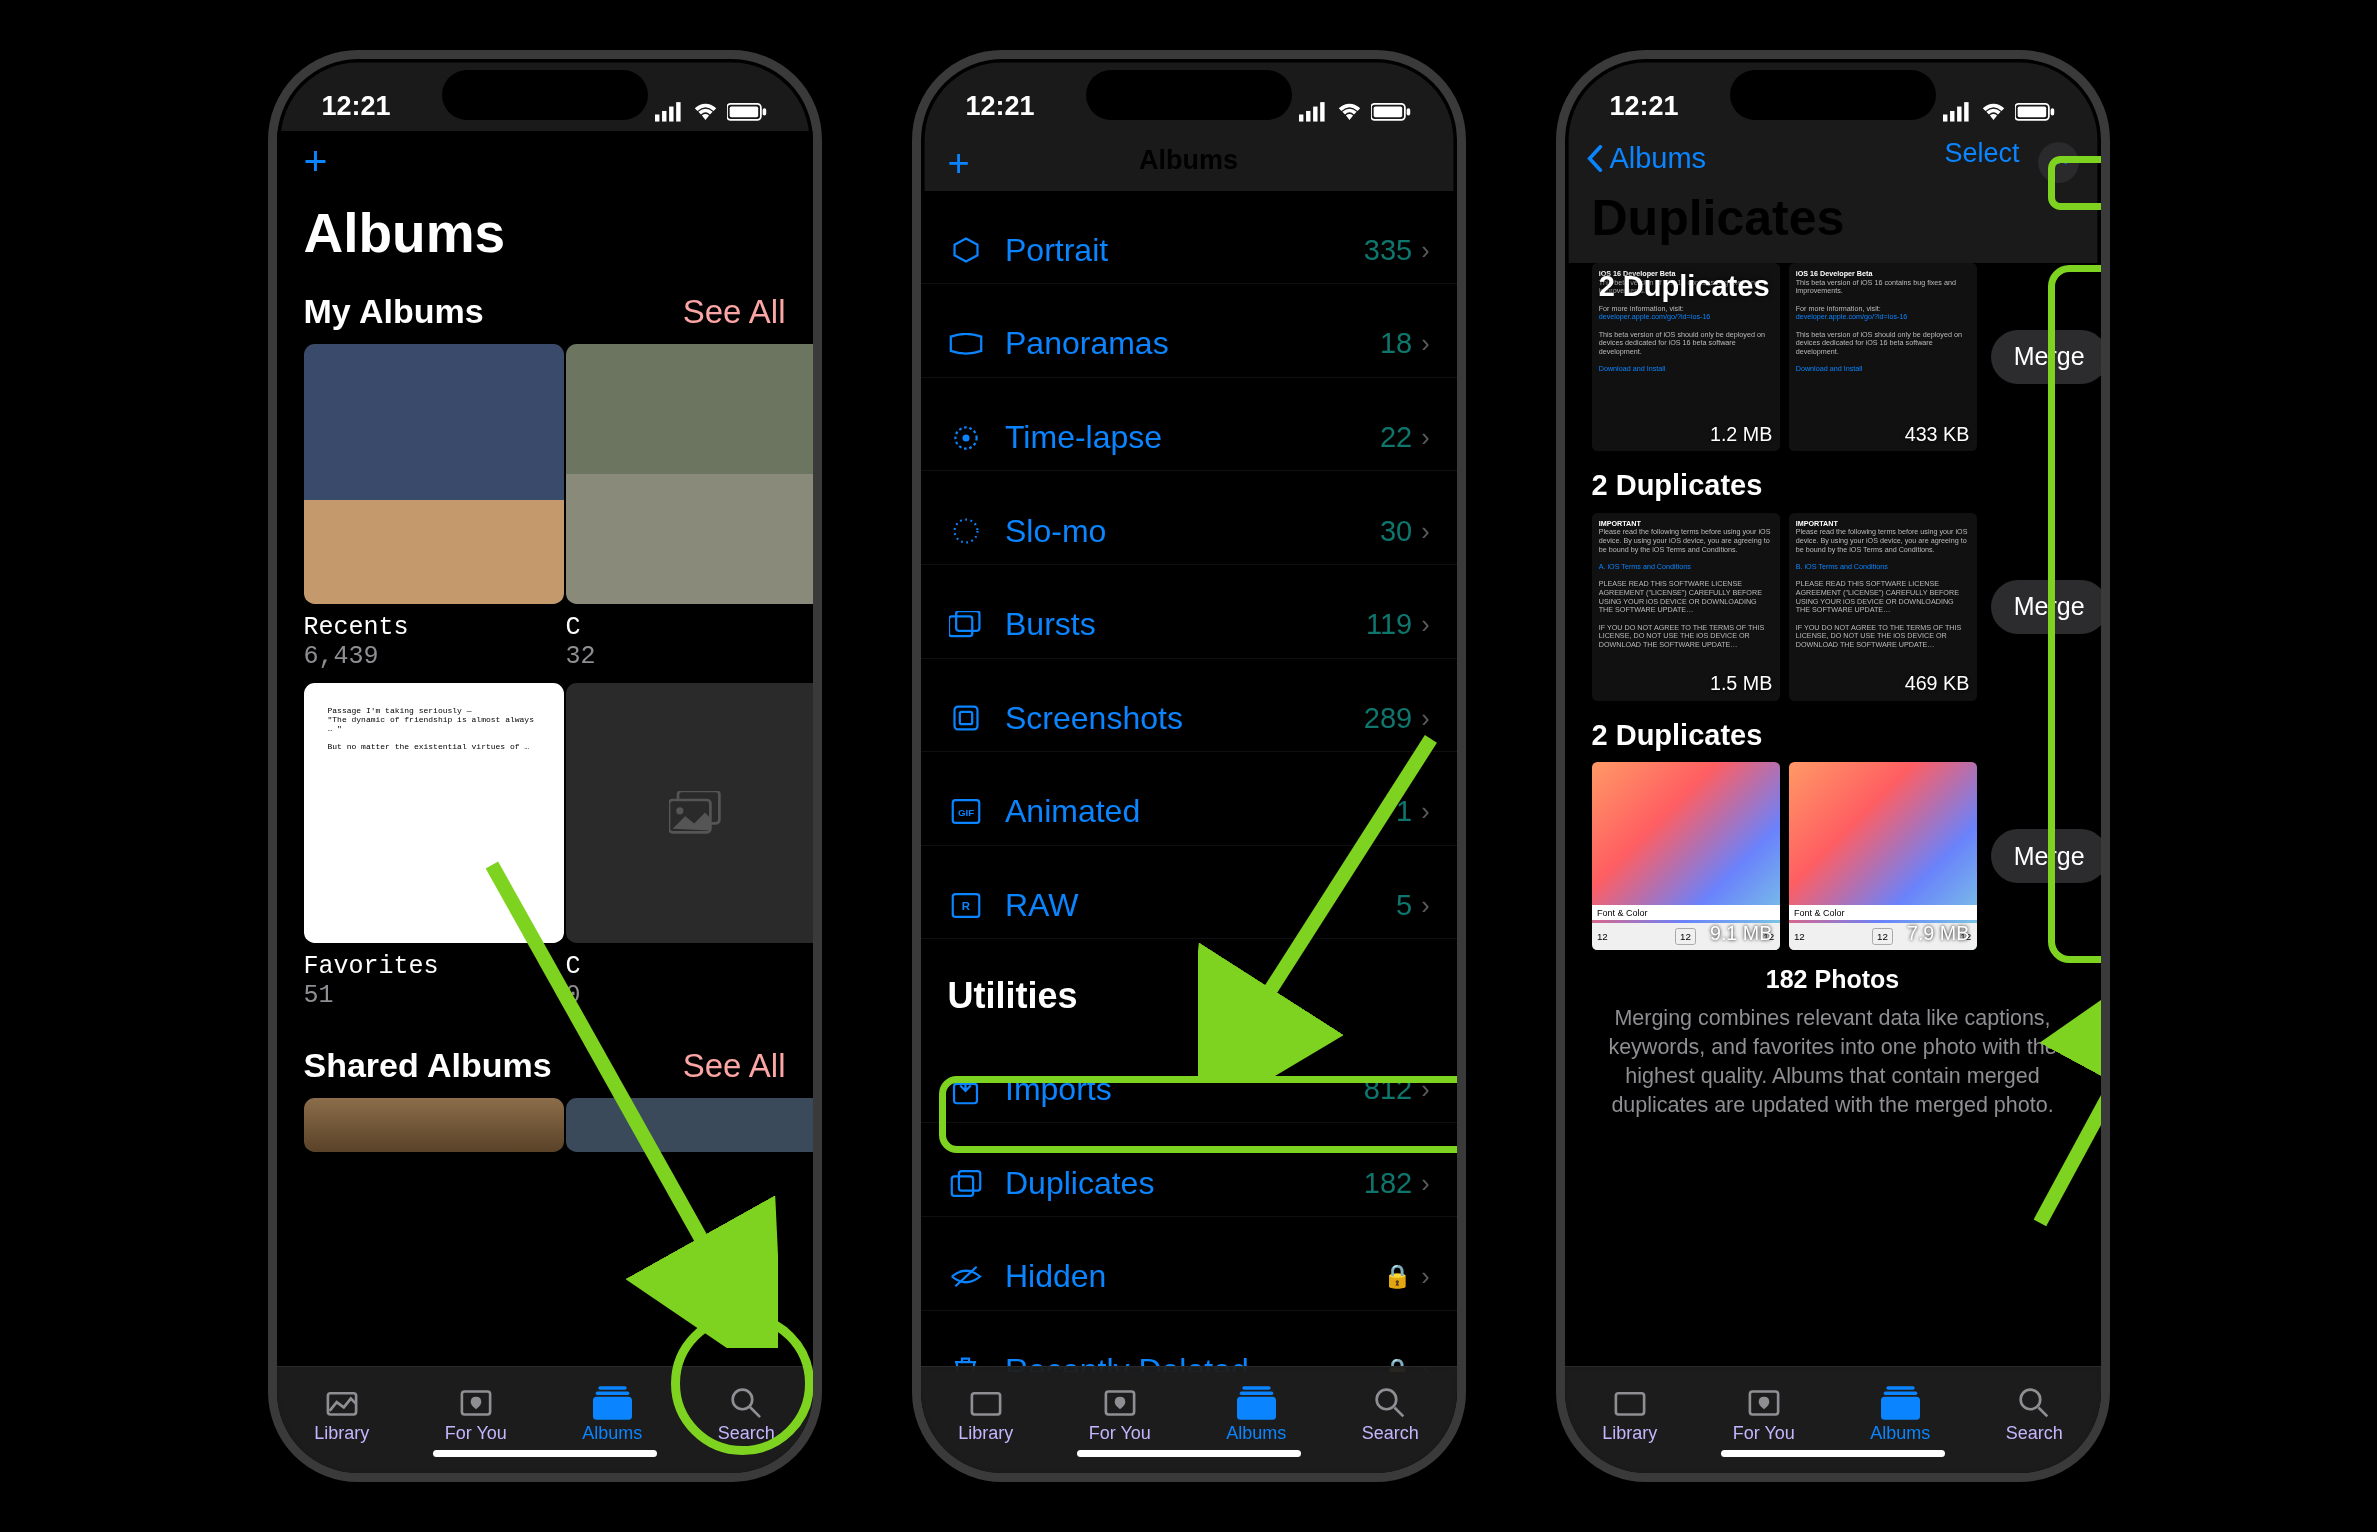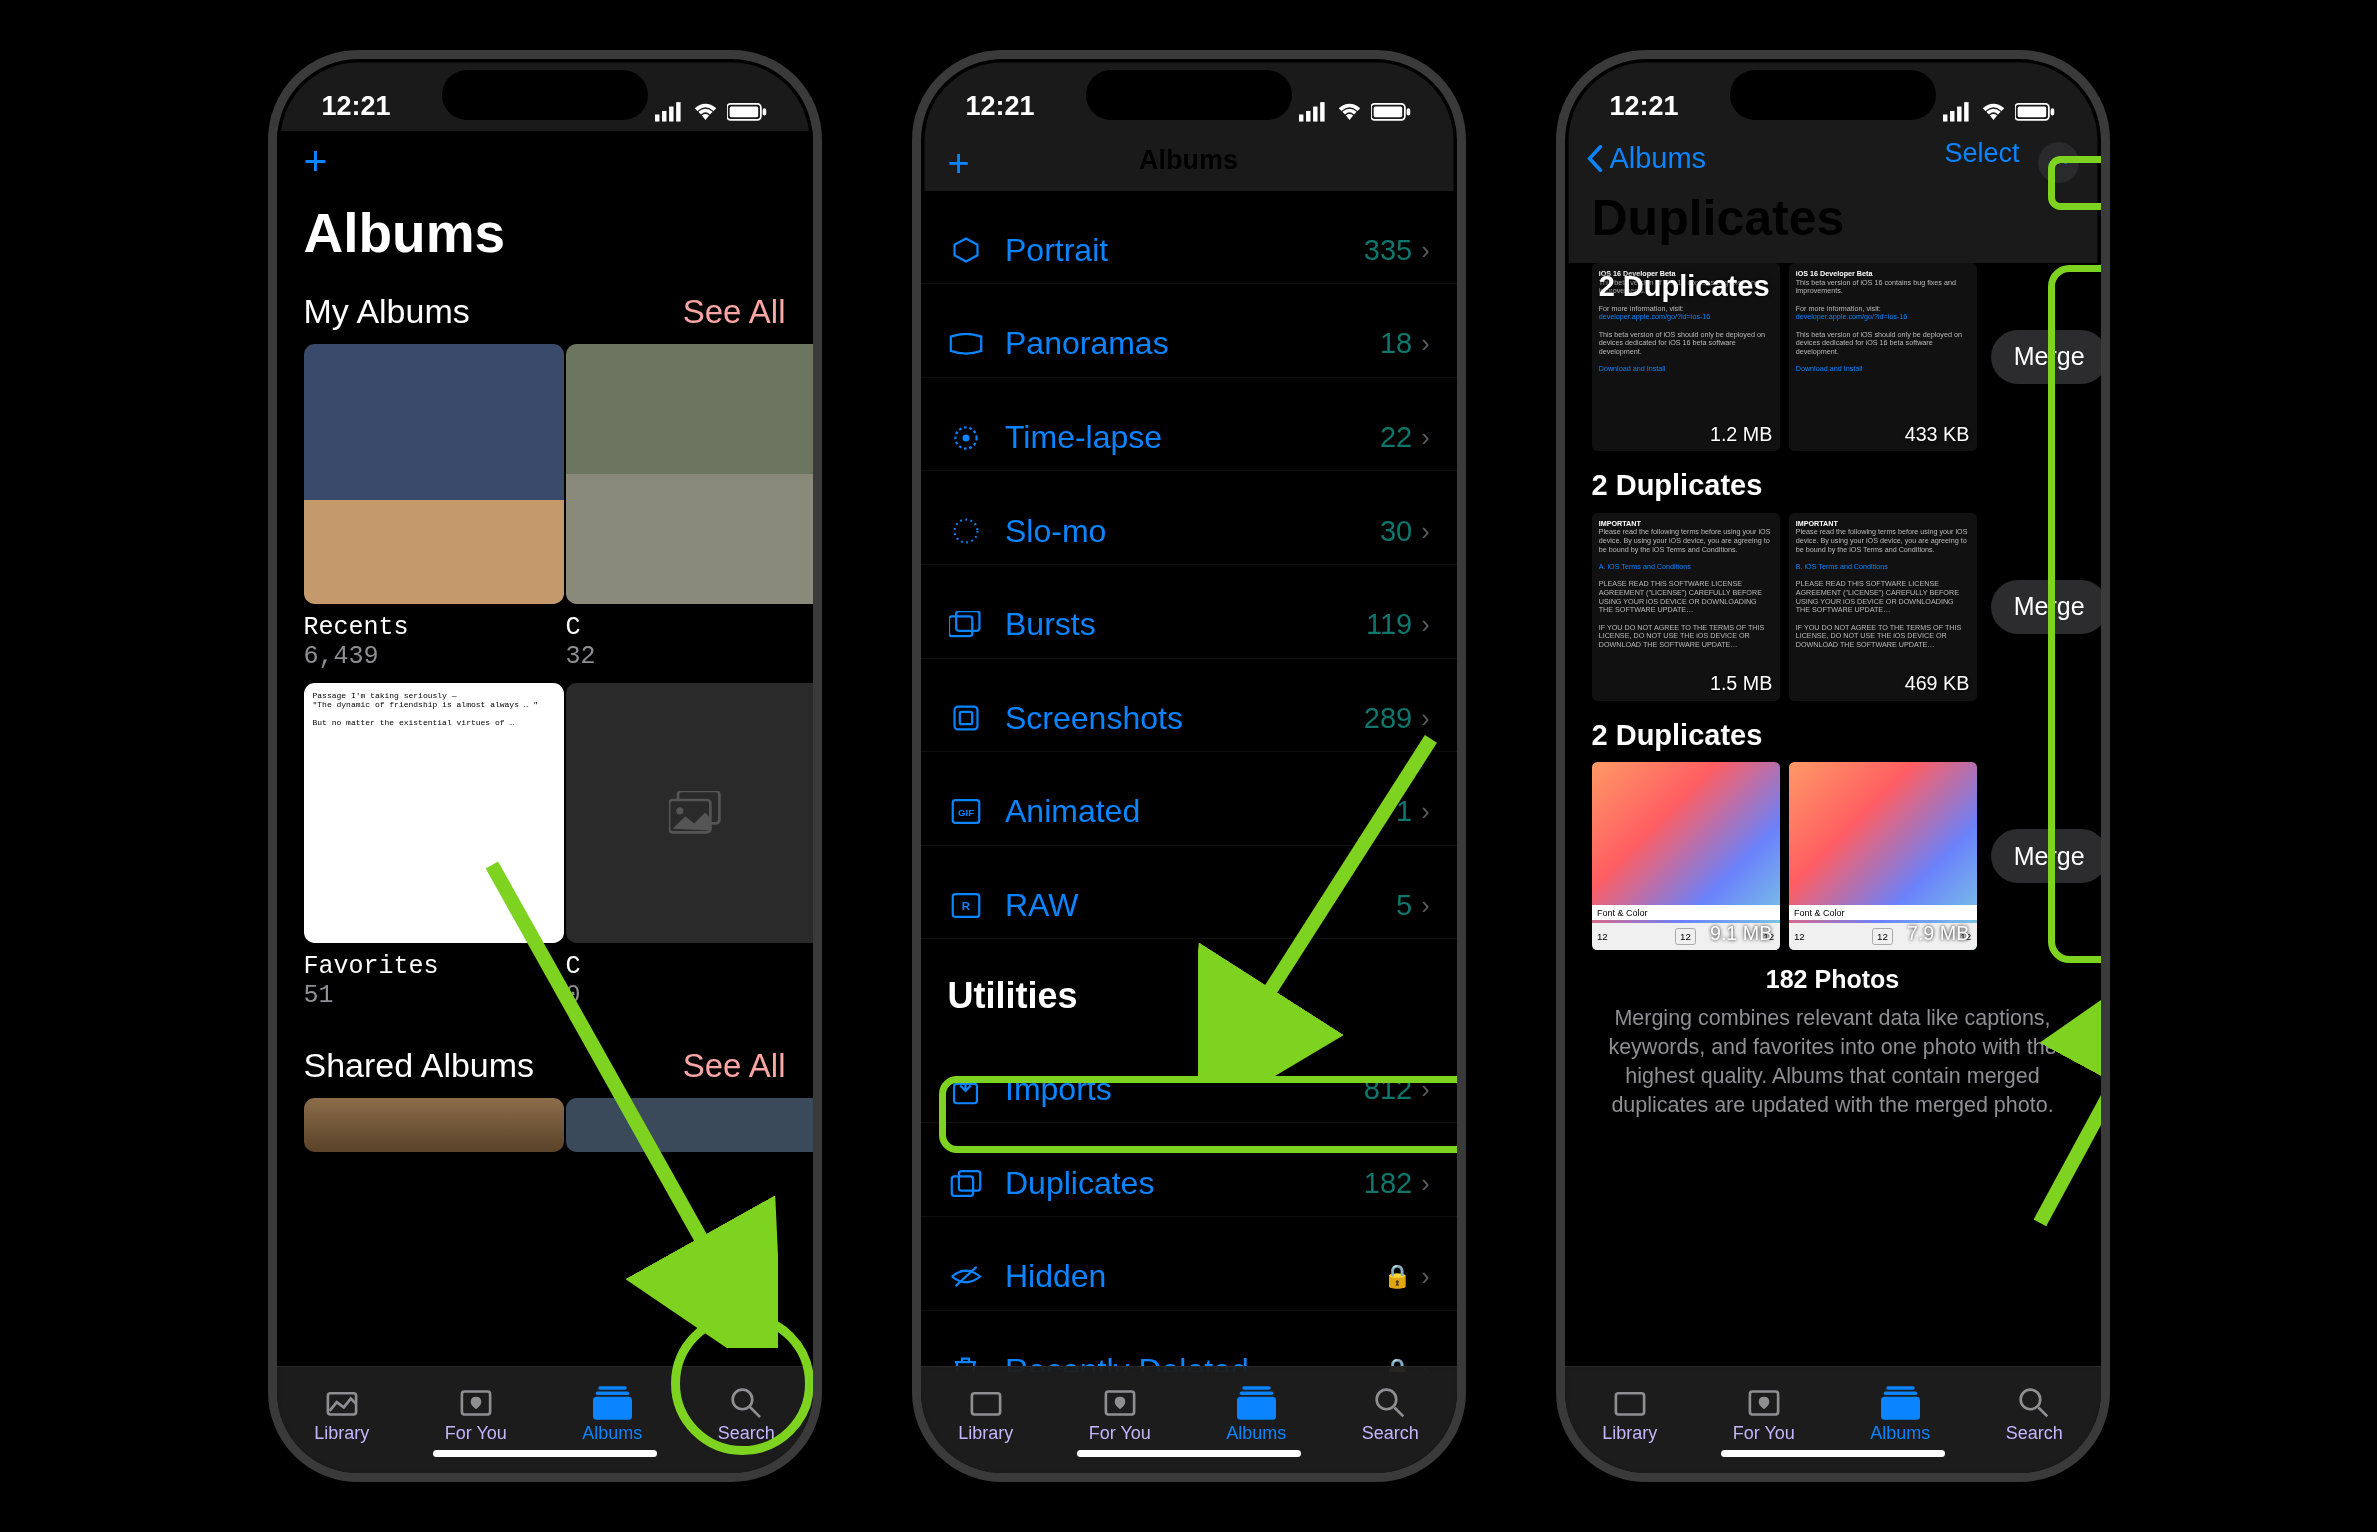--- a/index.html
+++ b/index.html
@@ -64,21 +64,21 @@
   .nav-item.active span.label { color:#0a84ff;}
   .nav-icon { width:39px; height:32px; display:flex; align-items:center; justify-content:center;}
   .home-indicator {
     position:absolute; bottom:16px; left:50%; transform:translateX(-50%);
     width:224px; height:7.2px; background:#fff; border-radius:5.4px; z-index:200;
   }
   
   .p1-add { color:#0a84ff; font-size:41px; font-weight:300; padding:7.2px 27px;}
   .p1-title { font-size:55px; font-weight:700; padding:9px 27px 18px;}
   .section-header { display:flex; justify-content:space-between; align-items:flex-end; padding:9px 27px 12.5px;}
-  .section-header .sh-title { font-size:34px; font-weight:400;text-align:center;}
+  .section-header .sh-title { font-size:34px; font-weight:700;text-align:center;}
   .section-header .sh-link { font-size:33px; color:#fca5a5;}
   .album-grid { display:flex; gap:2px; padding:0 27px; overflow:hidden;font-family:Liberation Mono, monospace;}
   .album-card { flex:0 0 260px; }
   .album-thumb { width:260px; height:260px; background:#2a2a2a; border-radius:10.7px; position:relative; overflow:hidden;}
   .album-name { font-size:25px; color:#fff; margin-top:9px;}
   .album-count { font-size:25px; color:#8e8e93;}
   .heart { position:absolute; bottom:9px; left:9px; color:#fff; font-size:27px;}
   
   .nav-title {text-align:center; font-size:27px; font-weight:600; padding:14.3px 0;}
   .nav-plus {position:absolute; left:27px; top:10.7px; color:#0a84ff; font-size:38px; font-weight:300;}
@@ -124,21 +124,21 @@
     position:absolute; width:143px; height:143px; border:9px solid #7ed321; border-radius:50%;
     z-index:300; pointer-events:none;
   }
   .hl-rect {
     position:absolute; border:7.2px solid #7ed321; border-radius:18px; z-index:300; pointer-events:none;
   }
   .arrow {
     position:absolute; z-index:290; pointer-events:none;
   }
   
-  .fake-doc { background:#fff; color:#000; font-size:8px; padding:9px; line-height:1.1;}
+  .fake-doc { background:#fff; color:#000; font-size:8px; padding:24px; line-height:1.1;}
   .fake-doc-dark { background:#111; color:#bbb; font-size:7.2px; padding:7.2px; line-height:1.2;}
   .link-txt { color:#0a84ff;}
   .gradient-thumb { background:linear-gradient(135deg,#ff9966,#ff5e62,#6a82fb,#7ed6df);}
   .couch { background:linear-gradient(180deg,#6b7560 50%,#8a8a7a 50%);}
   .tent { background:linear-gradient(180deg,#3a4a6a 60%,#c49a6c 60%);}
   .wood { background:linear-gradient(180deg,#8b6d4a,#5a4228);}
 </style>
 </head>
 <body>
 

